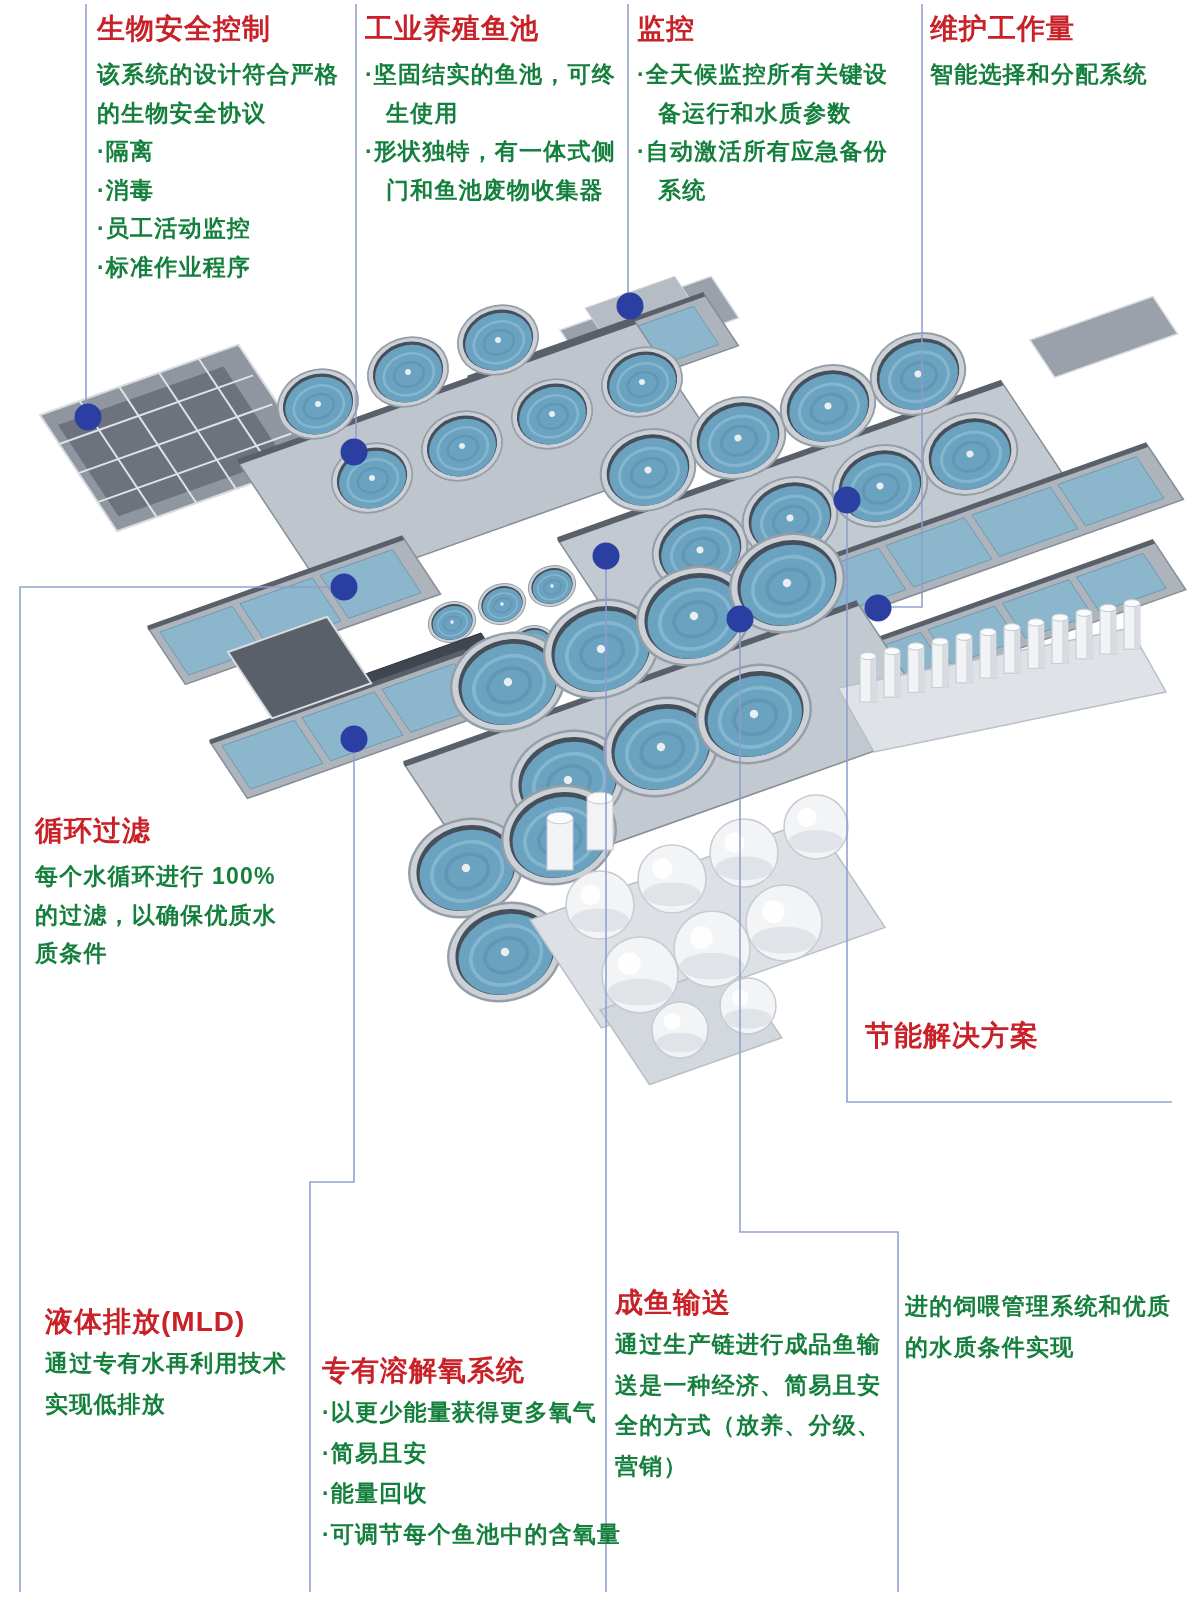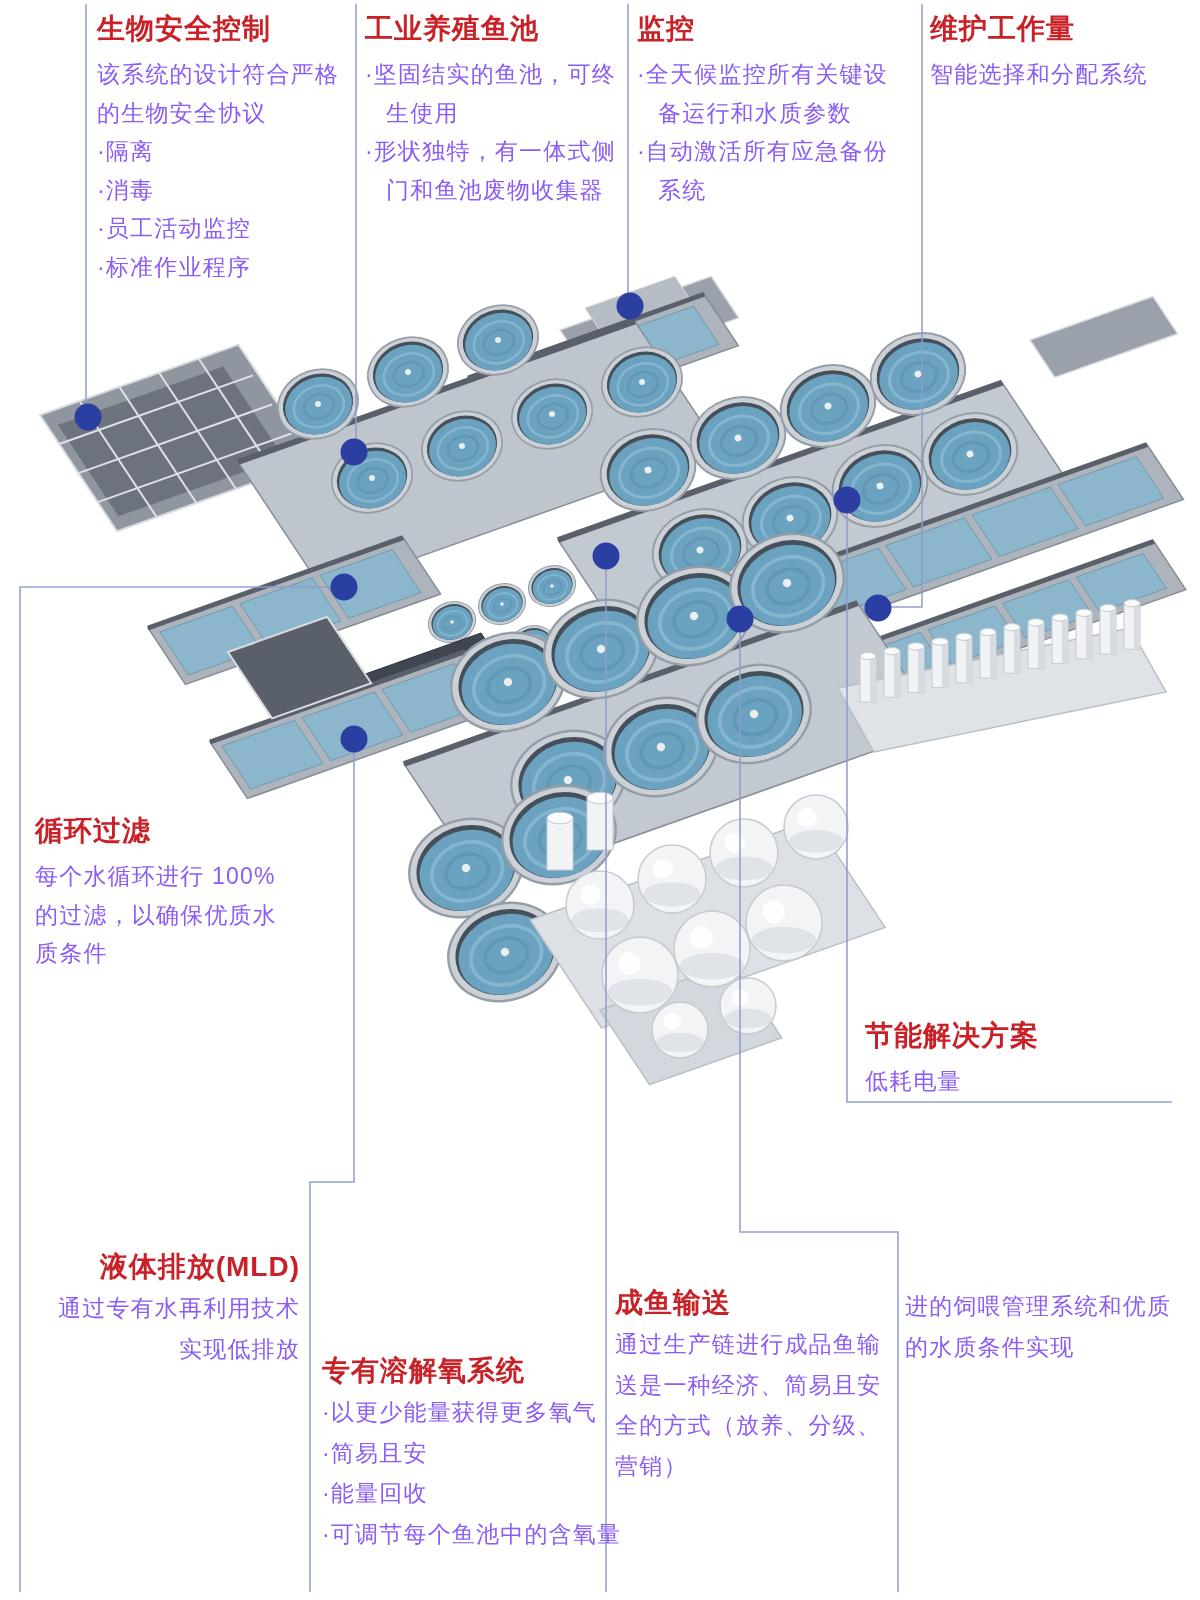--- a/index.html
+++ b/index.html
@@ -2,31 +2,31 @@
 <html style="--red: #c82127; --line: #8d9cce; --dot: #2b3ea1; --body_text: #3d3d3d; --pool_blue: #8cb6cc; --tank_water: #6ba2c0; --structure_gray: #c3c9d0;"><head>
 <meta charset="utf-8">
 <style>
   html,body{margin:0;padding:0;background:#ffffff;}
   .canvas{position:relative;width:1200px;height:1600px;background:#fff;overflow:hidden;
           font-family:"Liberation Sans","DejaVu Sans",sans-serif;}
   #plant{position:absolute;left:0;top:0;width:1200px;height:1600px;z-index:1;}
   .co{position:absolute;z-index:2;}
   .co-title{font-size:28px;font-weight:700;color:var(--red,#c82127);line-height:34px;
             margin-bottom:9px;letter-spacing:1px;white-space:nowrap;}
-  .co-line{font-size:23px;color:#8b5cf6;line-height:38.6px;letter-spacing:1.2px;white-space:nowrap;}
+  .co-line{font-size:23px;color:#15803d;line-height:38.6px;letter-spacing:1.2px;white-space:nowrap;font-weight:bold;}
   .co-line.ind{padding-left:21px;}
   .co.b .co-line{line-height:40.5px;}
   .co.b .co-title{margin-bottom:4px;}
   #co-bio{left:97px;top:12px;width:245px;}
   #co-tanks{left:365px;top:12px;width:255px;}
   #co-monitor{left:637px;top:12px;width:255px;}
   #co-maint{left:930px;top:12px;width:240px;}
   #co-filter{left:35px;top:814px;width:275px;}
   #co-energy{left:865px;top:986px;width:240px;margin-top:33px;}
-  #co-mld{left:45px;top:1250px;width:255px;text-align:right;}
+  #co-mld{left:45px;top:1305px;width:255px;}
   #co-oxygen{left:322px;top:1354px;width:300px;}
   #co-transfer{left:615px;top:1286px;width:272px;}
   #co-fcr{left:905px;top:1286px;width:280px;}
   #co-fcr .co-title{letter-spacing:0;}
 </style>
 </head>
 <body>
 
 <div class="canvas">
 
@@ -449,21 +449,20 @@
 
   <div class="co" id="co-filter">
     <div class="co-title">循环过滤</div>
     <div class="co-line">每个水循环进行 100%</div>
     <div class="co-line">的过滤，以确保优质水</div>
     <div class="co-line">质条件</div>
   </div>
 
   <div class="co" id="co-energy">
     <div class="co-title">节能解决方案</div>
-    <div class="co-line">低耗电量</div>
   </div>
 
   <div class="co b" id="co-mld">
     <div class="co-title">液体排放(MLD)</div>
     <div class="co-line">通过专有水再利用技术</div>
     <div class="co-line">实现低排放</div>
   </div>
 
   <div class="co b" id="co-oxygen">
     <div class="co-title">专有溶解氧系统</div>

